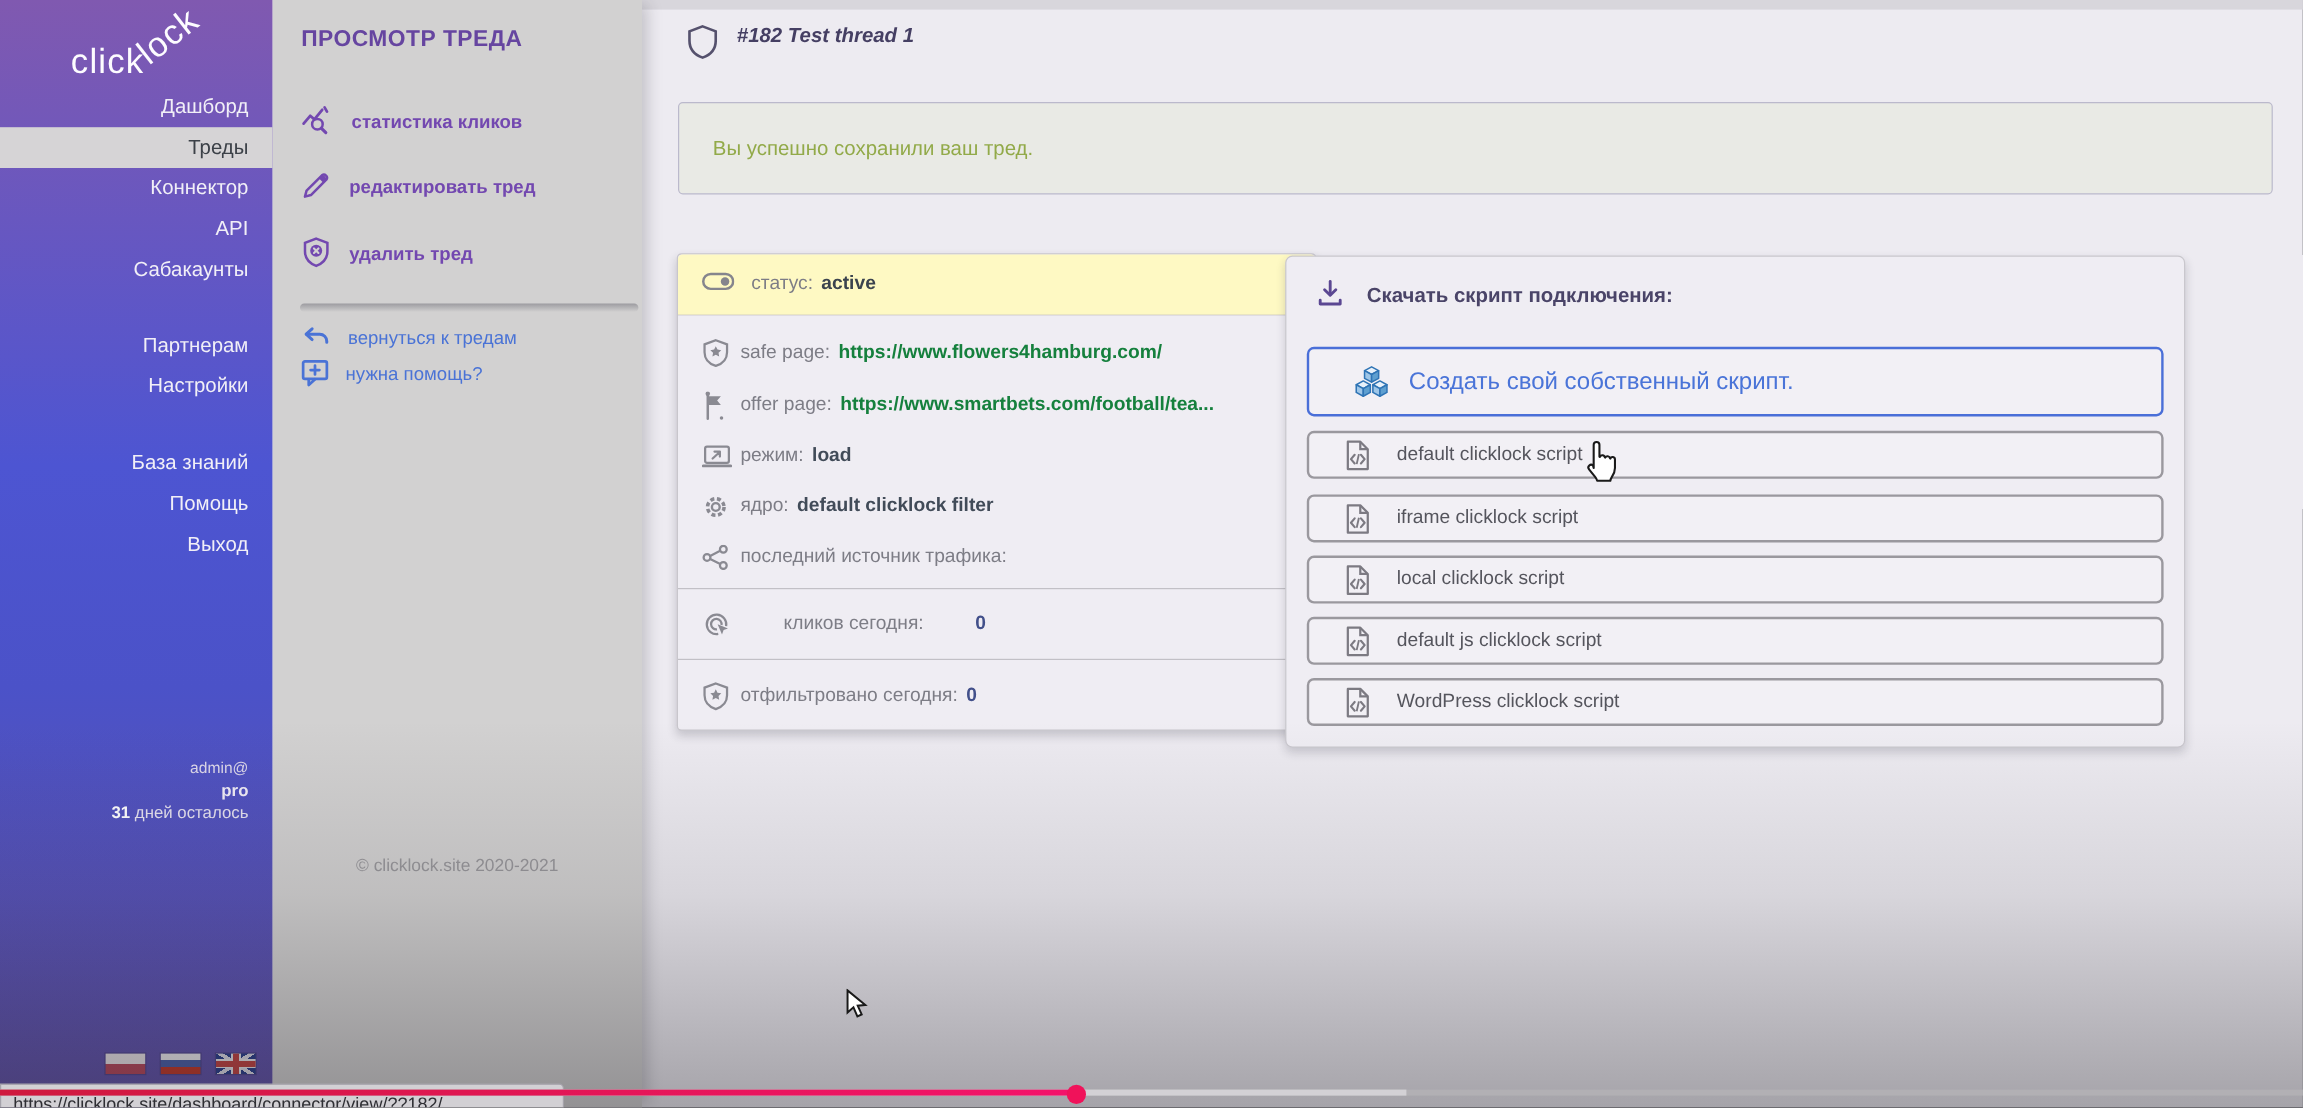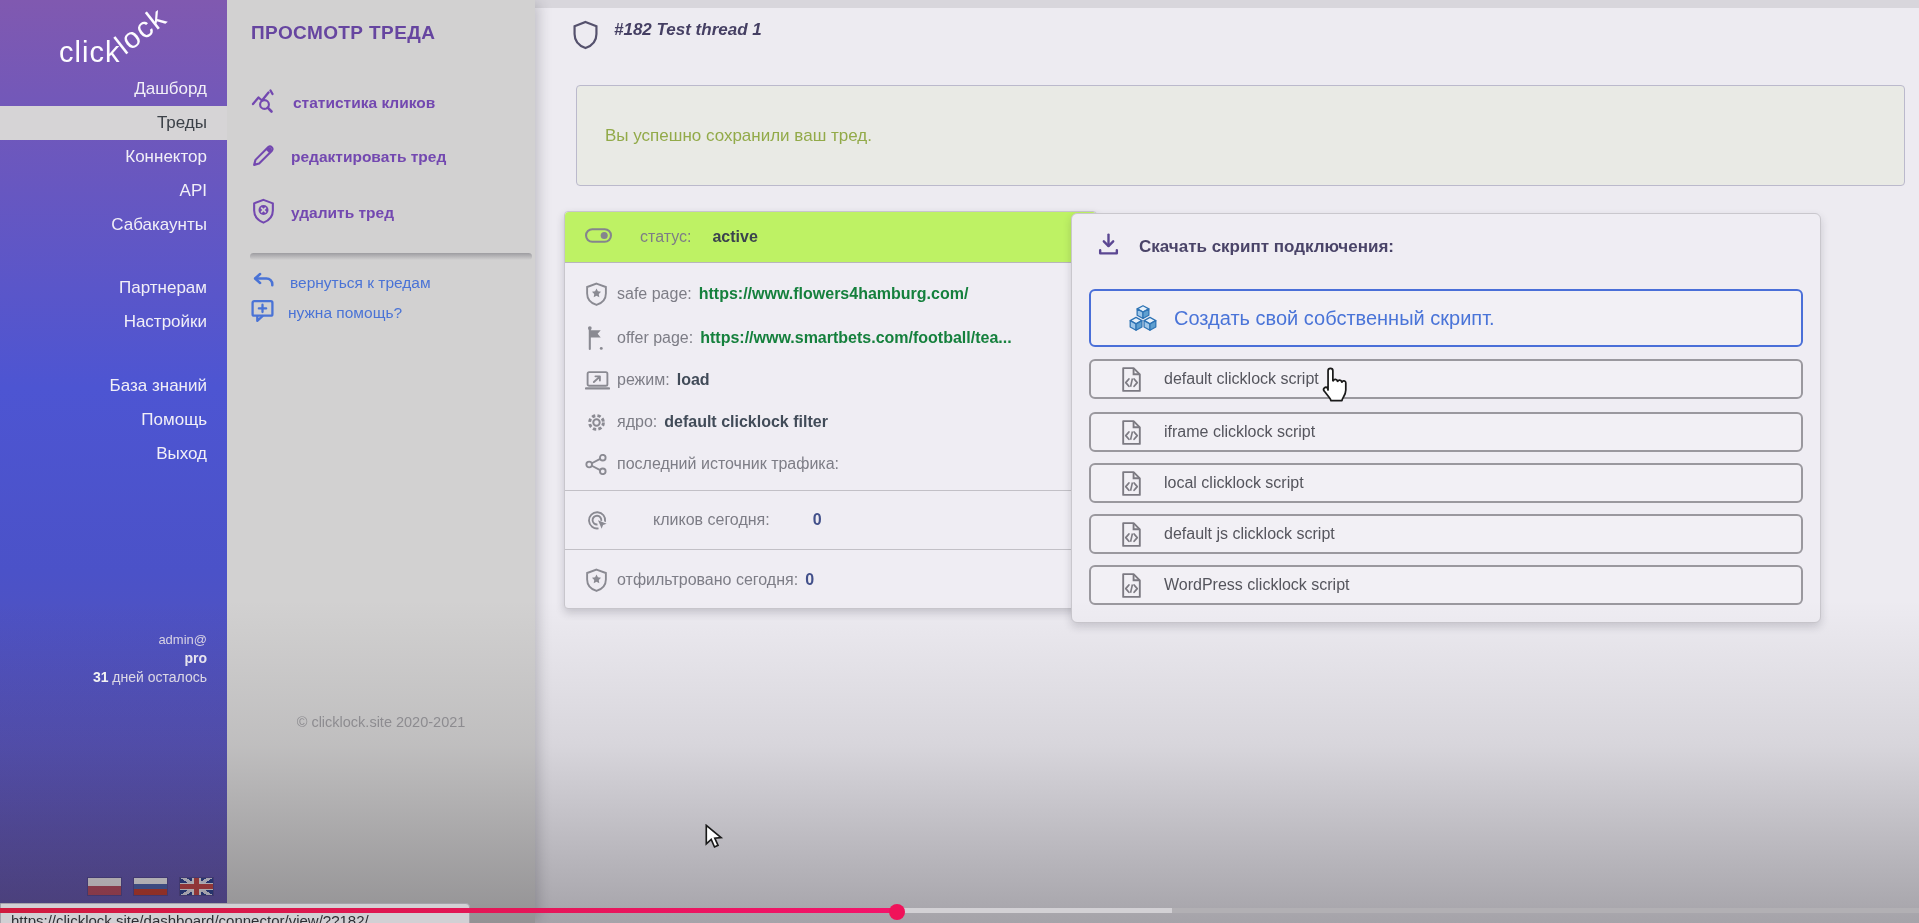--- a/index.html
+++ b/index.html
@@ -47,32 +47,32 @@
               border-radius:4px;}
   .tm-link{position:absolute;left:24px;display:flex;align-items:center;gap:14px;height:26px;
            font-size:15.5px;color:#4a73d6;cursor:pointer;}
   .col2-footer{position:absolute;left:0;top:714px;width:100%;text-align:center;
                font-size:14.5px;color:#98979b;}
 
   
   .main-topstrip{position:absolute;left:535px;right:0;top:0;height:8px;background:#d8d6dc;}
   .page-head{position:absolute;left:573px;top:20px;display:flex;align-items:flex-start;gap:16px;font-style:italic;}
   .page-title{font-size:17px;font-weight:bold;color:#453f63;}
-  .alert{position:absolute;left:565px;top:85px;width:1329px;height:101px;box-sizing:border-box;
+  .alert{position:absolute;left:565px;top:85px;width:1329px;height:77px;box-sizing:border-box;
          background:#e9eae5;border:1px solid #bbb9cc;border-radius:4px;
          display:flex;align-items:center;padding-left:28px;
-         font-size:17px;color:#92aa49;margin-left:11px;}
+         font-size:17px;color:#92aa49;}
 
   
   .card{position:absolute;left:564px;top:211px;width:533px;height:398px;box-sizing:border-box;
         background:#efedf3;border:1px solid #c8c6cc;border-radius:4px;
         box-shadow:0 4px 8px rgba(40,40,55,.20);}
-  .card-head{position:absolute;left:0;top:0;right:0;height:50px;background:#bef264;
+  .card-head{position:absolute;left:0;top:0;right:0;height:50px;background:#fef9c3;
              border-bottom:1px solid #b8b6bc;border-radius:4px 4px 0 0;
-             display:flex;align-items:center;padding-left:20px;gap:28px;font-size:16px;}
+             display:flex;align-items:center;padding-left:20px;gap:14px;font-size:16px;}
   .lbl{color:#7d7d86;} .val{font-weight:bold;color:#3b434e;}
   .srow{position:absolute;left:20px;right:14px;height:34px;display:flex;align-items:center;gap:0;font-size:16px;white-space:nowrap;overflow:hidden;}
   .srow .ic{width:32px;flex:0 0 32px;display:flex;align-items:center;}
   .srow .lbl{margin-right:7px;}
   .srow .linkval{font-weight:bold;color:#15803d;cursor:pointer;}
   .srow .darkval{font-weight:bold;color:#414b58;}
   .srow .numval{font-weight:bold;color:#42508a;}
   .hline{position:absolute;left:0;right:0;height:1px;background:#c2c0c6;}
 
   

